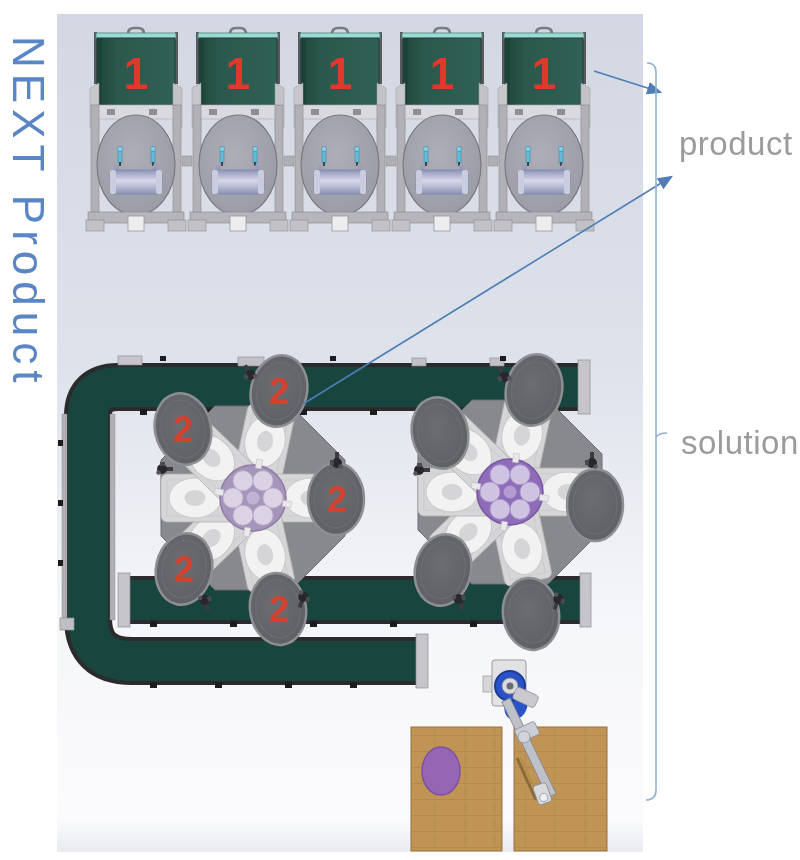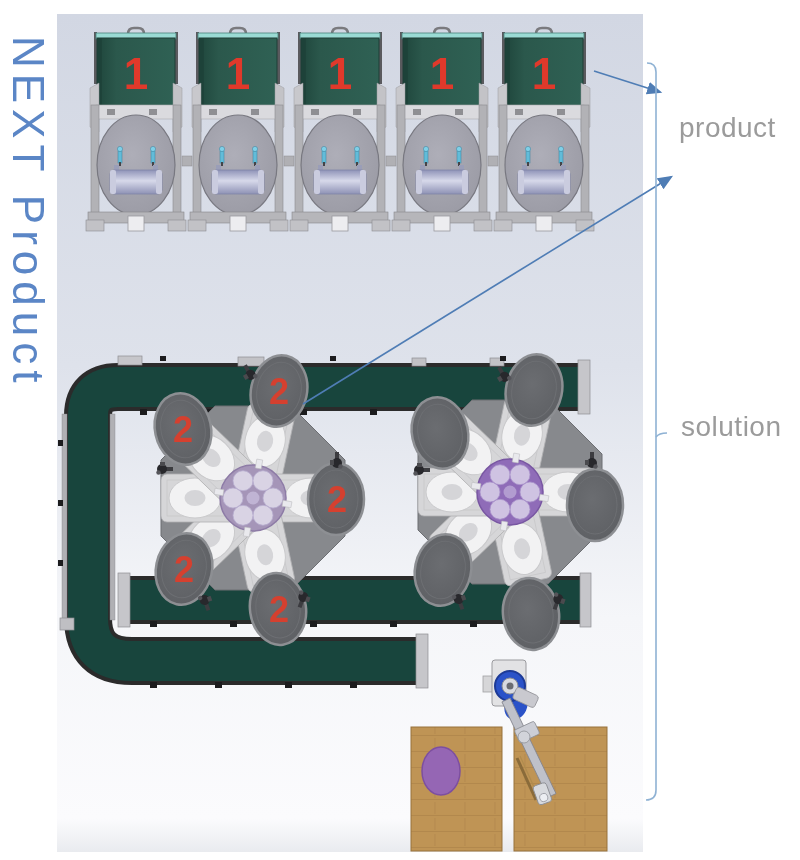--- a/index.html
+++ b/index.html
@@ -10,21 +10,21 @@
   .stage svg{position:absolute;left:0;top:0;}
   .vertical-banner{
     position:absolute;top:36px;left:53px;
     transform:rotate(90deg);transform-origin:0 0;
     white-space:nowrap;
     font-size:44px;letter-spacing:6px;font-weight:400;
     color:var(--banner-text,#5b86c6);
   }
   .annot{
     position:absolute;color:var(--annotation-text,#9b9b9b);
-    font-size:28px;font-weight:400;letter-spacing:.5px;
+    font-size:33px;font-weight:400;letter-spacing:.5px;margin-top:13px;
   }
   .annot.product{left:679px;top:112px;}
   .annot.solution{left:681px;top:411px;}
   .m-label{fill:var(--machine-number,#e0392b);font-family:"Liberation Sans",sans-serif;font-size:44px;font-weight:bold;}
   .d-label{fill:var(--drum-number,#d5402f);font-family:"Liberation Sans",sans-serif;font-size:36px;font-weight:bold;}
   .belt-dark{fill:none;stroke:#2b2b2b;stroke-width:48;}
   .belt-teal{fill:none;stroke:var(--conveyor,#18453d);stroke-width:40;}
   .ann-line{fill:none;stroke:var(--arrow,#4f7db5);stroke-width:1.6;}
   .arrowhead{fill:var(--arrow,#4f7db5);}
   .bracket{fill:none;stroke:var(--bracket,#8fb2d4);stroke-width:1.6;}

